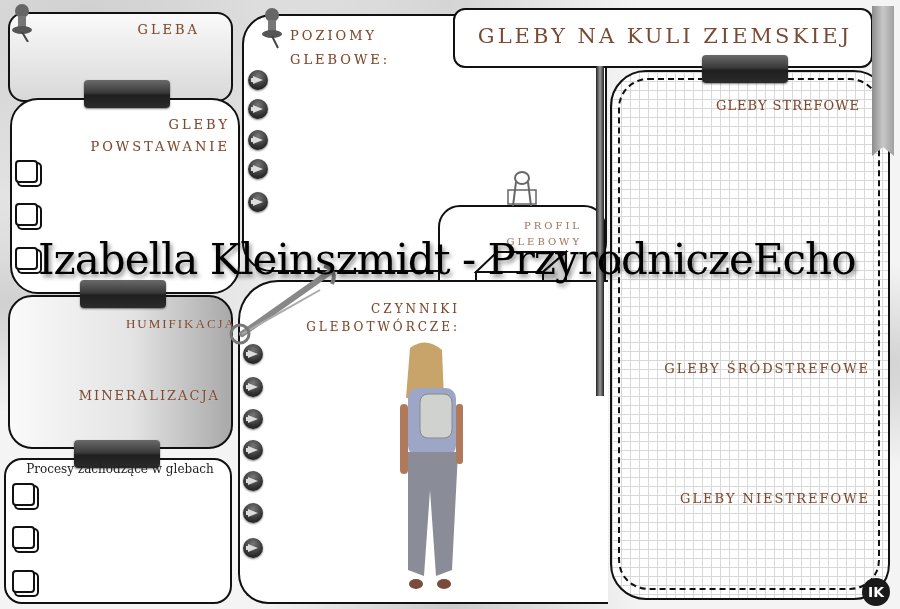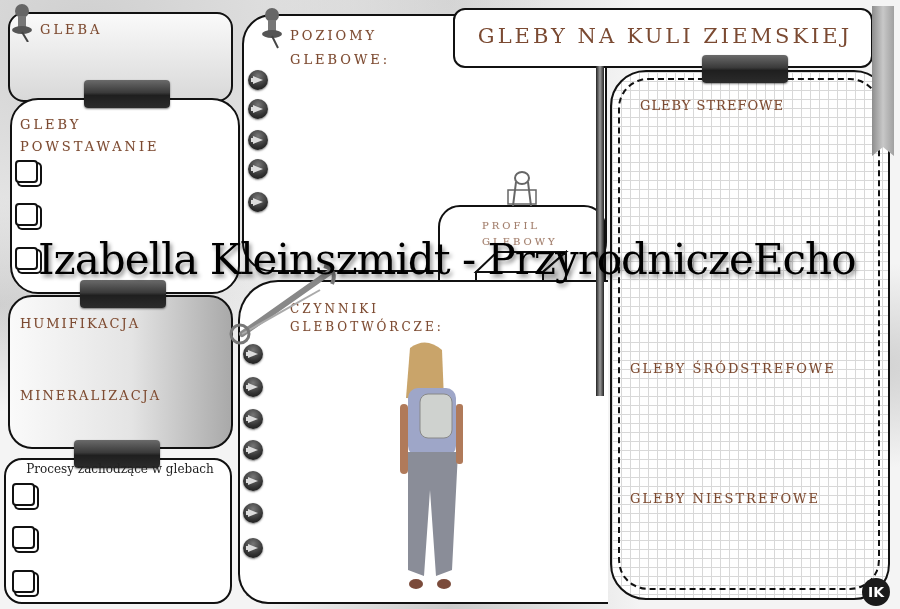--- a/index.html
+++ b/index.html
@@ -12,21 +12,21 @@
       position:absolute; inset:0;
       background:
         radial-gradient(ellipse at 10% 5%, #cfcfcf 0, transparent 40%),
         radial-gradient(ellipse at 50% 0%, #d6d6d6 0, transparent 30%),
         radial-gradient(ellipse at 0% 50%, #d0d0d0 0, transparent 25%),
         radial-gradient(ellipse at 50% 100%, #cacaca 0, transparent 30%),
         radial-gradient(ellipse at 95% 60%, #cfcfcf 0, transparent 20%),
         #f4f4f4;
     }
     .t {
-      position:absolute; color:#7b4a32; letter-spacing:3px; text-align:left;
+      position:absolute; color:#7b4a32; letter-spacing:3px; text-align:right;
       font-family:"DejaVu Serif", serif; font-size:13px; text-shadow:0 0 1px #e8d6c8;
     }
     .panel {
       position:absolute; border:2px solid #111; border-radius:22px; background:#fff;
       box-sizing:border-box;
     }
     .clip {
       position:absolute; width:86px; height:28px; border-radius:4px;
       background:linear-gradient(#6a6a6a 0%, #3a3a3a 45%, #1f1f1f 55%, #2b2b2b 100%);
       box-shadow:0 1px 2px rgba(0,0,0,.5);
@@ -75,21 +75,21 @@
 <div class="t" style="left:20px;top:114px;width:210px;line-height:22px;">
   <div>GLEBY</div>
   <div>POWSTAWANIE</div>
 </div>
 <div class="checkbox" style="left:15px;top:160px;"></div>
 <div class="checkbox" style="left:15px;top:203px;"></div>
 <div class="checkbox" style="left:15px;top:247px;"></div>
 
 <div class="panel" style="left:8px;top:295px;width:225px;height:154px;border-radius:24px;background:linear-gradient(90deg,#fafafa 0%,#e4e4e4 55%,#a9a9a9 100%);"></div>
 <div class="clip" style="left:80px;top:280px;"></div>
-<div class="t" style="left:20px;top:316px;width:200px;letter-spacing:2px;">HUMIFIKACJA</div>
+<div class="t" style="left:36px;top:316px;width:200px;letter-spacing:2px;font-family:Liberation Serif, serif;">HUMIFIKACJA</div>
 <div class="t" style="left:20px;top:388px;width:200px;letter-spacing:2px;">MINERALIZACJA</div>
 
 <div class="panel" style="left:4px;top:458px;width:228px;height:146px;border-radius:18px;"></div>
 <div class="clip" style="left:74px;top:440px;"></div>
 <div style="position:absolute;left:20px;top:462px;width:200px;text-align:center;font-family:'DejaVu Serif',serif;font-size:12px;color:#222;">Procesy zachodzące w glebach</div>
 <div class="checkbox" style="left:12px;top:483px;"></div>
 <div class="checkbox" style="left:12px;top:526px;"></div>
 <div class="checkbox" style="left:12px;top:570px;"></div>
 
 <div class="panel" style="left:242px;top:14px;width:365px;height:258px;border-radius:30px;"></div>

